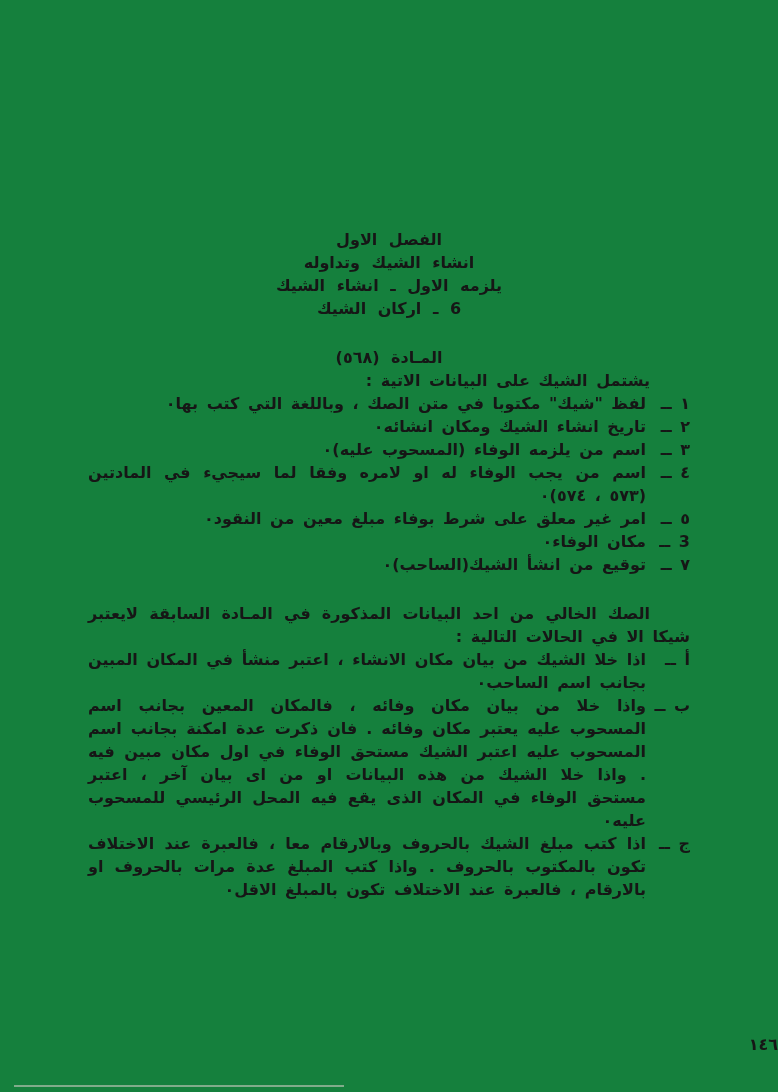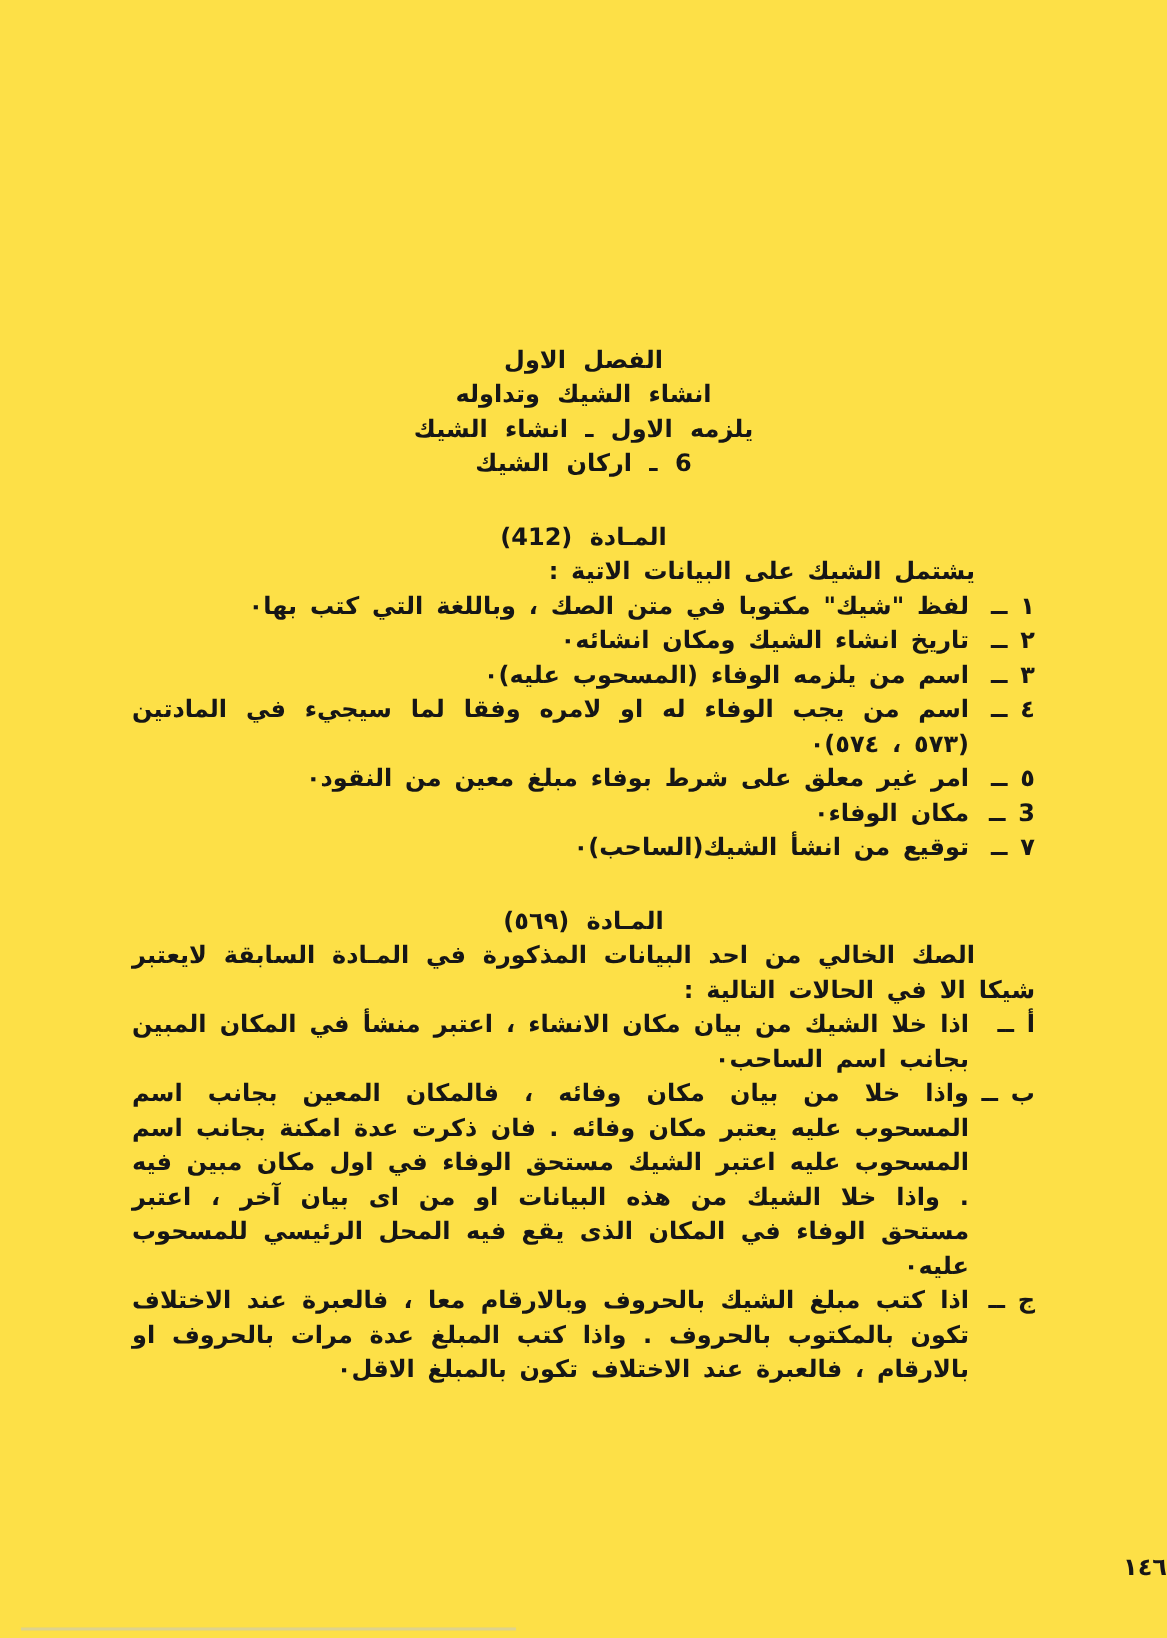--- a/index.html
+++ b/index.html
@@ -2,21 +2,21 @@
 <html lang="ar" dir="rtl"><head>
 <meta charset="utf-8">
 <style>
   * { margin:0; padding:0; box-sizing:border-box; }
   html, body { background:#ffffff; }
   .scan-page {
     position:relative;
     width:778px;
     height:1092px;
     margin:0 auto;
-    background:#fde047;
+    background:#15803d;
     color:#161616;
     font-family:"DejaVu Sans", sans-serif;
     font-weight:700;
     direction:rtl;
     overflow:hidden;
   }
   .content {
     position:absolute;
     top:228px;
     right:88px;
@@ -70,21 +70,21 @@
   <main class="content">
 
     <header class="doc-header">
       <div class="h-line">الفصل الاول</div>
       <div class="h-line">انشاء الشيك وتداوله</div>
       <div class="h-line">يلزمه الاول ـ انشاء الشيك</div>
       <div class="h-line">6 ـ اركان الشيك</div>
     </header>
 
     <section class="article">
-      <h2 class="article-heading">المـادة (412)</h2>
+      <h2 class="article-heading">المـادة (٥٦٨)</h2>
       <p class="article-intro">يشتمل الشيك على البيانات الاتية :</p>
 
       <div class="item">
         <span class="marker">١ ــ</span>
         <span class="item-text">لفظ "شيك" مكتوبا في متن الصك ، وباللغة التي كتب بها٠</span>
       </div>
       <div class="item">
         <span class="marker">٢ ــ</span>
         <span class="item-text">تاريخ انشاء الشيك ومكان انشائه٠</span>
       </div>
@@ -104,21 +104,20 @@
         <span class="marker">3 ــ</span>
         <span class="item-text">مكان الوفاء٠</span>
       </div>
       <div class="item">
         <span class="marker">٧ ــ</span>
         <span class="item-text">توقيع من انشأ الشيك(الساحب)٠</span>
       </div>
     </section>
 
     <section class="article">
-      <h2 class="article-heading">المـادة (٥٦٩)</h2>
       <p class="article-intro">الصك الخالي من احد البيانات المذكورة في المـادة السابقة لايعتبر شيكا الا في الحالات التالية :</p>
 
       <div class="item">
         <span class="marker">أ ــ</span>
         <span class="item-text">اذا خلا الشيك من بيان مكان الانشاء ، اعتبر منشأ في المكان المبين بجانب اسم الساحب٠</span>
       </div>
       <div class="item">
         <span class="marker">ب ــ</span>
         <span class="item-text">واذا خلا من بيان مكان وفائه ، فالمكان المعين بجانب اسم المسحوب عليه يعتبر مكان وفائه . فان ذكرت عدة امكنة بجانب اسم المسحوب عليه اعتبر الشيك مستحق الوفاء في اول مكان مبين فيه . واذا خلا الشيك من هذه البيانات او من اى بيان آخر ، اعتبر مستحق الوفاء في المكان الذى يقع فيه المحل الرئيسي للمسحوب عليه٠</span>
       </div>

